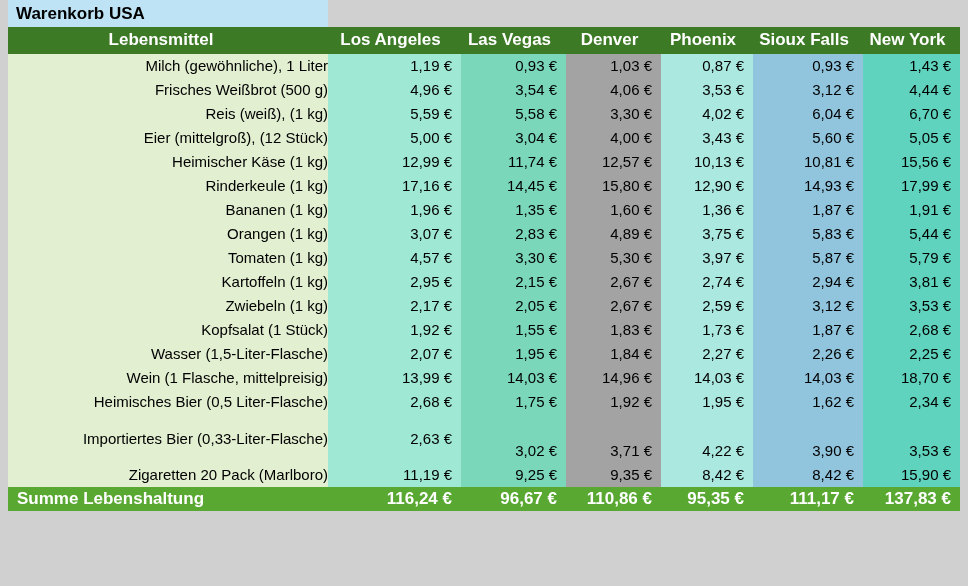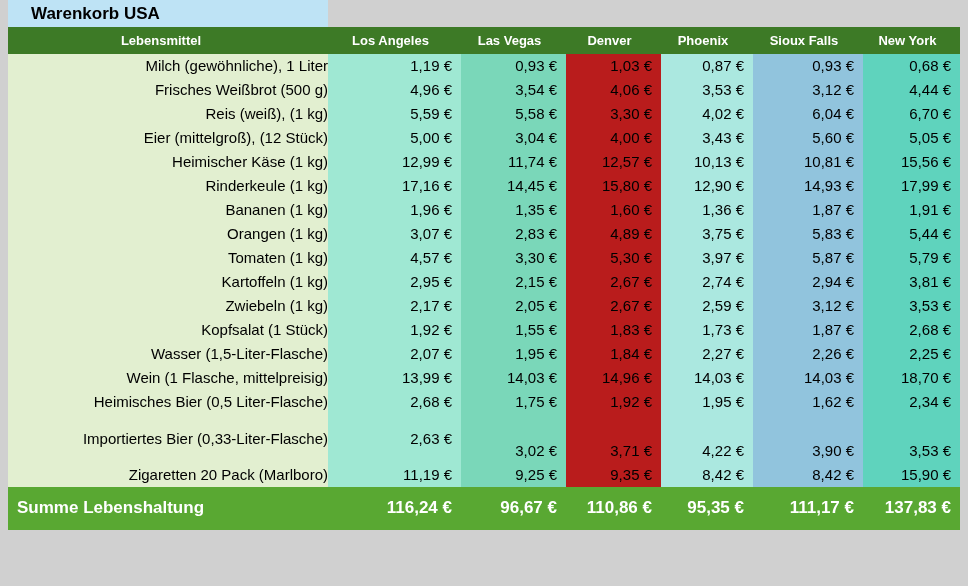--- a/index.html
+++ b/index.html
@@ -24,21 +24,21 @@
     width: 952px;
   }
   
   .titlebar {
     width: 320px;
     height: 27px;
     background: #bee3f5;
     display: flex;
     align-items: center;
     box-sizing: border-box;
-    padding-left: 23px;
+    padding-left: 8px;
   }
   .titlebar .title-text {
     font-size: 17px;
     font-weight: bold;
     color: #000000;
     letter-spacing: 0px;
     white-space: nowrap;
   }
   
   table.wk {
@@ -60,21 +60,21 @@
   col.c-lv    { width: 105px; }
   col.c-dv    { width: 95px; }
   col.c-px    { width: 92px; }
   col.c-sf    { width: 110px; }
   col.c-ny    { width: 97px; }
 
   
   thead tr.hdr th {
     background: #3d7a26;
     color: #ffffff;
-    font-size: 13px;
+    font-size: 17px;
     font-weight: bold;
     height: 27px;
     text-align: center;
     white-space: nowrap;
   }
   thead tr.hdr th.h-name {
     text-align: center;
     padding-right: 14px;
   }
   thead tr.hdr th.h-city {
@@ -95,41 +95,41 @@
     text-align: right;
     padding-right: 9px;
     color: #000000;
     height: 24px;
     font-size: 15px;
     white-space: nowrap;
   }
   
   td.col-la { background: #9fe8d3; }
   td.col-lv { background: #7ad7b9; }
-  td.col-dv { background: #b91c1c; }
+  td.col-dv { background: #a3a3a3; }
   td.col-px { background: #abe8e0; }
   td.col-sf { background: #91c4dd; }
   td.col-ny { background: #5fd3bd; }
 
   
   tr.tall td.name {
     height: 46px;
     vertical-align: middle;
   }
   tr.tall td.val { height: 46px; }
   tr.tall td.val.mid { vertical-align: middle; }
   tr.tall td.val.bot { vertical-align: bottom; padding-bottom: 3px; }
 
   
   tfoot tr.sum td {
     background: #59a832;
     color: #ffffff;
     font-size: 17px;
     font-weight: bold;
-    height: 43px;
+    height: 24px;
     white-space: nowrap;
   }
   tfoot tr.sum td.sum-label {
     text-align: left;
     padding-left: 9px;
   }
   tfoot tr.sum td.sum-val {
     text-align: right;
     padding-right: 9px;
   }
@@ -168,21 +168,21 @@
       </thead>
 
       <tbody id="tbody">
           <tr>
             <td class="name">Milch (gewöhnliche), 1 Liter</td>
             <td class="val col-la">1,19 €</td>
             <td class="val col-lv">0,93 €</td>
             <td class="val col-dv">1,03 €</td>
             <td class="val col-px">0,87 €</td>
             <td class="val col-sf">0,93 €</td>
-            <td class="val col-ny">0,68 €</td>
+            <td class="val col-ny">1,43 €</td>
           </tr>
           <tr>
             <td class="name">Frisches Weißbrot (500 g)</td>
             <td class="val col-la">4,96 €</td>
             <td class="val col-lv">3,54 €</td>
             <td class="val col-dv">4,06 €</td>
             <td class="val col-px">3,53 €</td>
             <td class="val col-sf">3,12 €</td>
             <td class="val col-ny">4,44 €</td>
           </tr>

